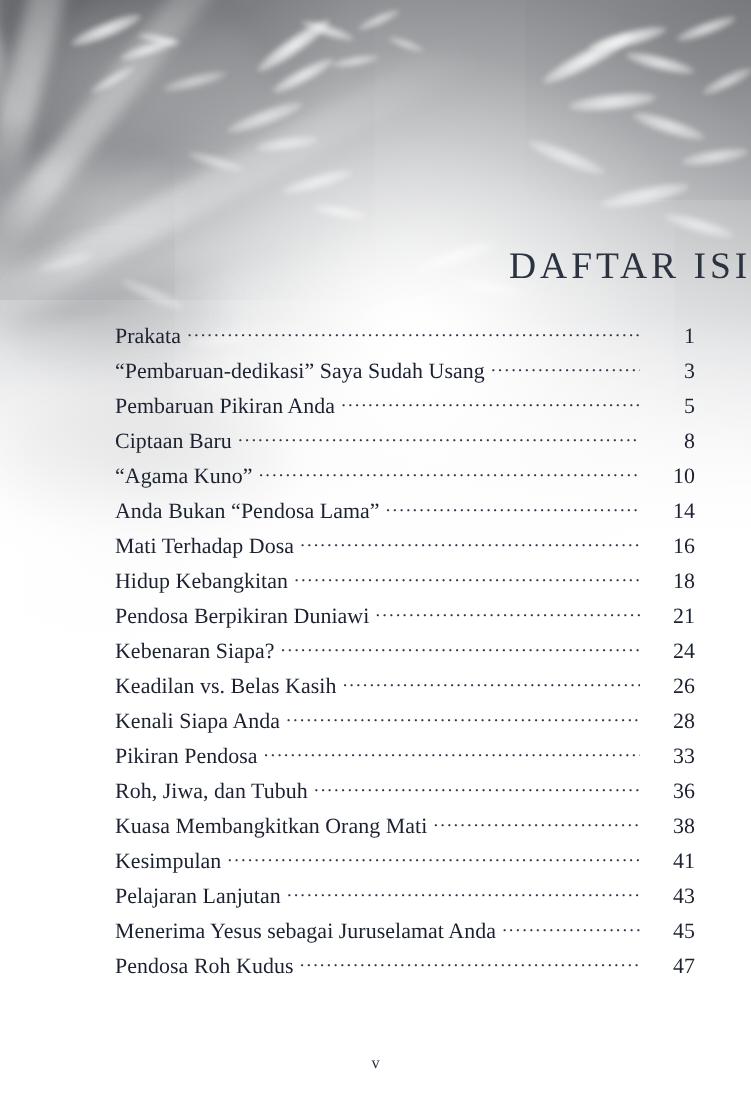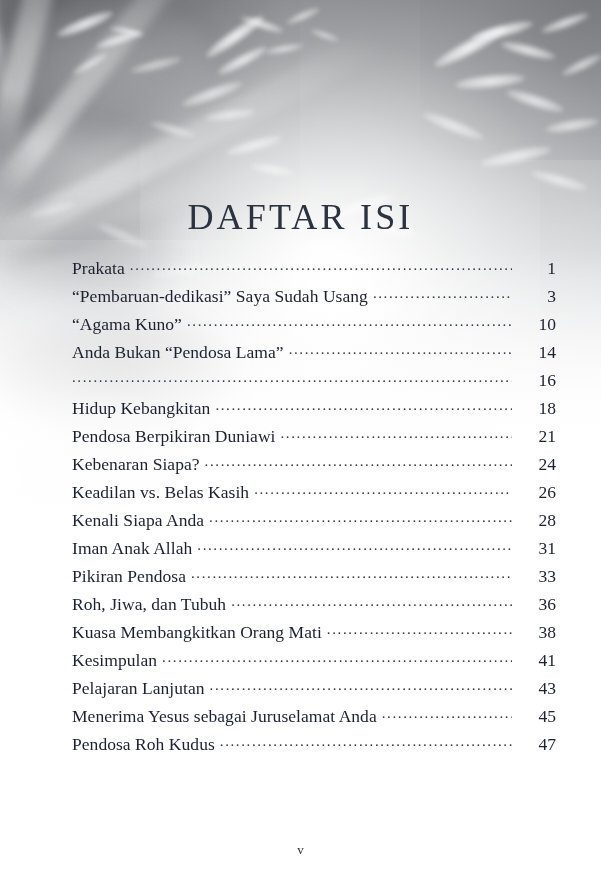--- a/index.html
+++ b/index.html
@@ -126,42 +126,43 @@
   #content {
     position:absolute;
     left:0; top:0; width:601px; height:892px;
     z-index:5;
   }
 
   .toc-title {
     position:absolute;
     left:0; top:196px;
     width:601px;
-    text-align:center;
+    text-align:right;
     font-family:"Liberation Serif", serif;
-    font-size:36px;
+    font-size:30px;
     font-weight:400;
     letter-spacing:3.2px;
     color:#2b3240;
   }
 
   .toc-list {
     position:absolute;
     left:72px; top:258px;
     width:484px;
     list-style:none;
   }
 
   .toc-row {
     display:flex;
     align-items:baseline;
     height:28px;
     font-size:17.5px;
     color:#1b2130;
     letter-spacing:0.05px;
+    margin-left:20px;
   }
 
   .toc-label {
     white-space:nowrap;
     padding-right:5px;
   }
 
   .toc-dots {
     flex:1 1 auto;
     position:relative;
@@ -288,30 +289,41 @@
           <span class="toc-label">Prakata</span>
           <span class="toc-dots"></span>
           <span class="toc-page">1</span>
         </li>
         <li class="toc-row">
           <span class="toc-label">“Pembaruan-dedikasi” Saya Sudah Usang</span>
           <span class="toc-dots"></span>
           <span class="toc-page">3</span>
         </li>
         <li class="toc-row">
+          <span class="toc-label">Pembaruan Pikiran Anda</span>
+          <span class="toc-dots"></span>
+          <span class="toc-page">5</span>
+        </li>
+        <li class="toc-row">
+          <span class="toc-label">Ciptaan Baru</span>
+          <span class="toc-dots"></span>
+          <span class="toc-page">8</span>
+        </li>
+        <li class="toc-row">
           <span class="toc-label">“Agama Kuno”</span>
           <span class="toc-dots"></span>
           <span class="toc-page">10</span>
         </li>
         <li class="toc-row">
           <span class="toc-label">Anda Bukan “Pendosa Lama”</span>
           <span class="toc-dots"></span>
           <span class="toc-page">14</span>
         </li>
         <li class="toc-row">
+          <span class="toc-label">Mati Terhadap Dosa</span>
           <span class="toc-dots"></span>
           <span class="toc-page">16</span>
         </li>
         <li class="toc-row">
           <span class="toc-label">Hidup Kebangkitan</span>
           <span class="toc-dots"></span>
           <span class="toc-page">18</span>
         </li>
         <li class="toc-row">
           <span class="toc-label">Pendosa Berpikiran Duniawi</span>
@@ -325,25 +337,20 @@
         </li>
         <li class="toc-row">
           <span class="toc-label">Keadilan vs. Belas Kasih</span>
           <span class="toc-dots"></span>
           <span class="toc-page">26</span>
         </li>
         <li class="toc-row">
           <span class="toc-label">Kenali Siapa Anda</span>
           <span class="toc-dots"></span>
           <span class="toc-page">28</span>
-        </li>
-        <li class="toc-row">
-          <span class="toc-label">Iman Anak Allah</span>
-          <span class="toc-dots"></span>
-          <span class="toc-page">31</span>
         </li>
         <li class="toc-row">
           <span class="toc-label">Pikiran Pendosa</span>
           <span class="toc-dots"></span>
           <span class="toc-page">33</span>
         </li>
         <li class="toc-row">
           <span class="toc-label">Roh, Jiwa, dan Tubuh</span>
           <span class="toc-dots"></span>
           <span class="toc-page">36</span>

